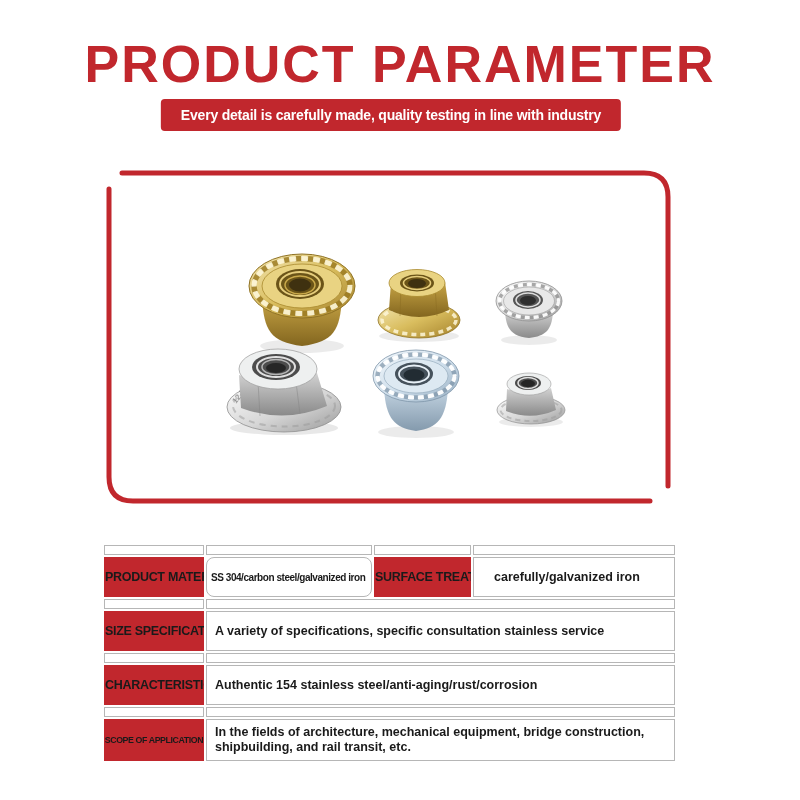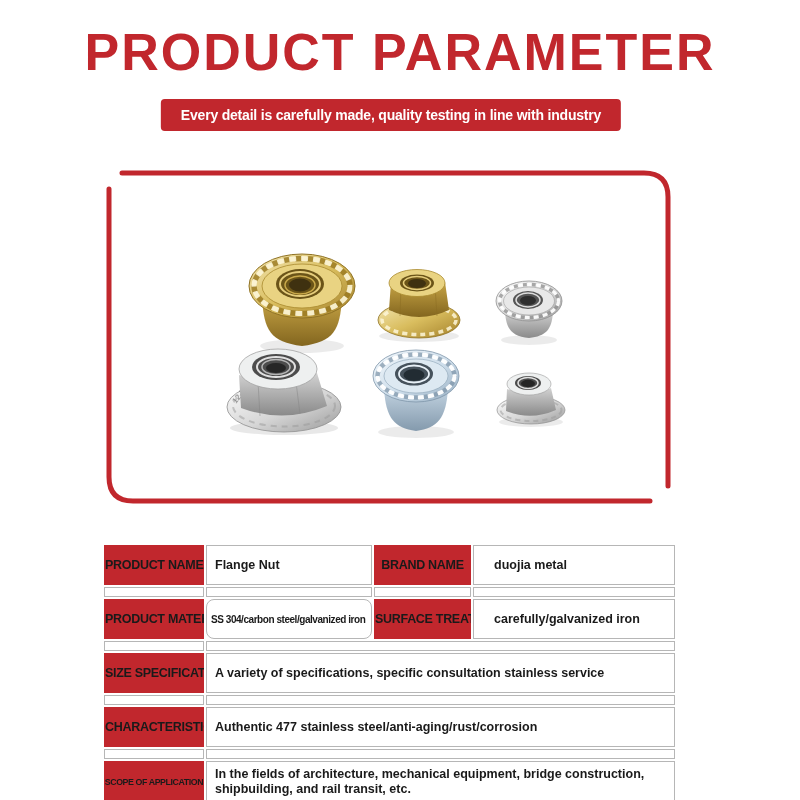--- a/index.html
+++ b/index.html
@@ -6,21 +6,21 @@
     --accent-red:#C1272D;
     --table-border:#B6B6B6;
   }
   html,body{margin:0;padding:0;}
   body{
     width:800px;height:800px;position:relative;background:#ffffff;
     font-family:"Liberation Sans",sans-serif;overflow:hidden;
   }
   
   .page-title{
-    position:absolute;top:22px;left:0;width:800px;
+    position:absolute;top:34px;left:0;width:800px;
     text-align:center;
     font-size:52px;font-weight:700;letter-spacing:2px;
     color:var(--accent-red,#C1272D);
     white-space:nowrap;
   }
   .banner{
     position:absolute;top:99px;left:391px;transform:translateX(-50%);
     background:var(--accent-red,#C1272D);
     color:#fff;font-size:14px;font-weight:700;letter-spacing:-0.2px;
     padding:8px 20px;border-radius:4px;white-space:nowrap;
@@ -175,26 +175,20 @@
 </div>
 
 <table class="param">
   <colgroup>
       <col style="width:100px">
       <col style="width:166px">
       <col style="width:97px">
       <col style="width:202px">
     </colgroup>
   <tbody>
-      <tr class="row">
-    <td class="lbl">PRODUCT NAME</td>
-    <td class="val">Flange Nut</td>
-    <td class="lbl">BRAND NAME</td>
-    <td class="val pad-lg">duojia metal</td>
-  </tr>
   <tr class="spacer">
     <td class="sp"></td>
         <td class="sp"></td>
         <td class="sp"></td>
         <td class="sp"></td>
   </tr>
   <tr class="row">
     <td class="lbl">PRODUCT MATERIAL</td>
     <td class="val sm">SS 304/carbon steel/galvanized iron</td>
     <td class="lbl">SURFACE TREATMENT</td>
@@ -207,21 +201,21 @@
   <tr class="row">
     <td class="lbl">SIZE SPECIFICATION</td>
     <td class="val" colspan="3">A variety of specifications, specific consultation stainless service</td>
   </tr>
   <tr class="spacer">
     <td class="sp"></td>
         <td class="sp" colspan="3"></td>
   </tr>
   <tr class="row">
     <td class="lbl">CHARACTERISTICS</td>
-    <td class="val" colspan="3">Authentic 477 stainless steel/anti-aging/rust/corrosion</td>
+    <td class="val" colspan="3">Authentic 154 stainless steel/anti-aging/rust/corrosion</td>
   </tr>
   <tr class="spacer">
     <td class="sp"></td>
         <td class="sp" colspan="3"></td>
   </tr>
   <tr class="row row-tall">
     <td class="lbl tight">SCOPE OF APPLICATION</td>
     <td class="val" colspan="3">In the fields of architecture, mechanical equipment, bridge construction, shipbuilding, and rail transit, etc.</td>
   </tr>
 

